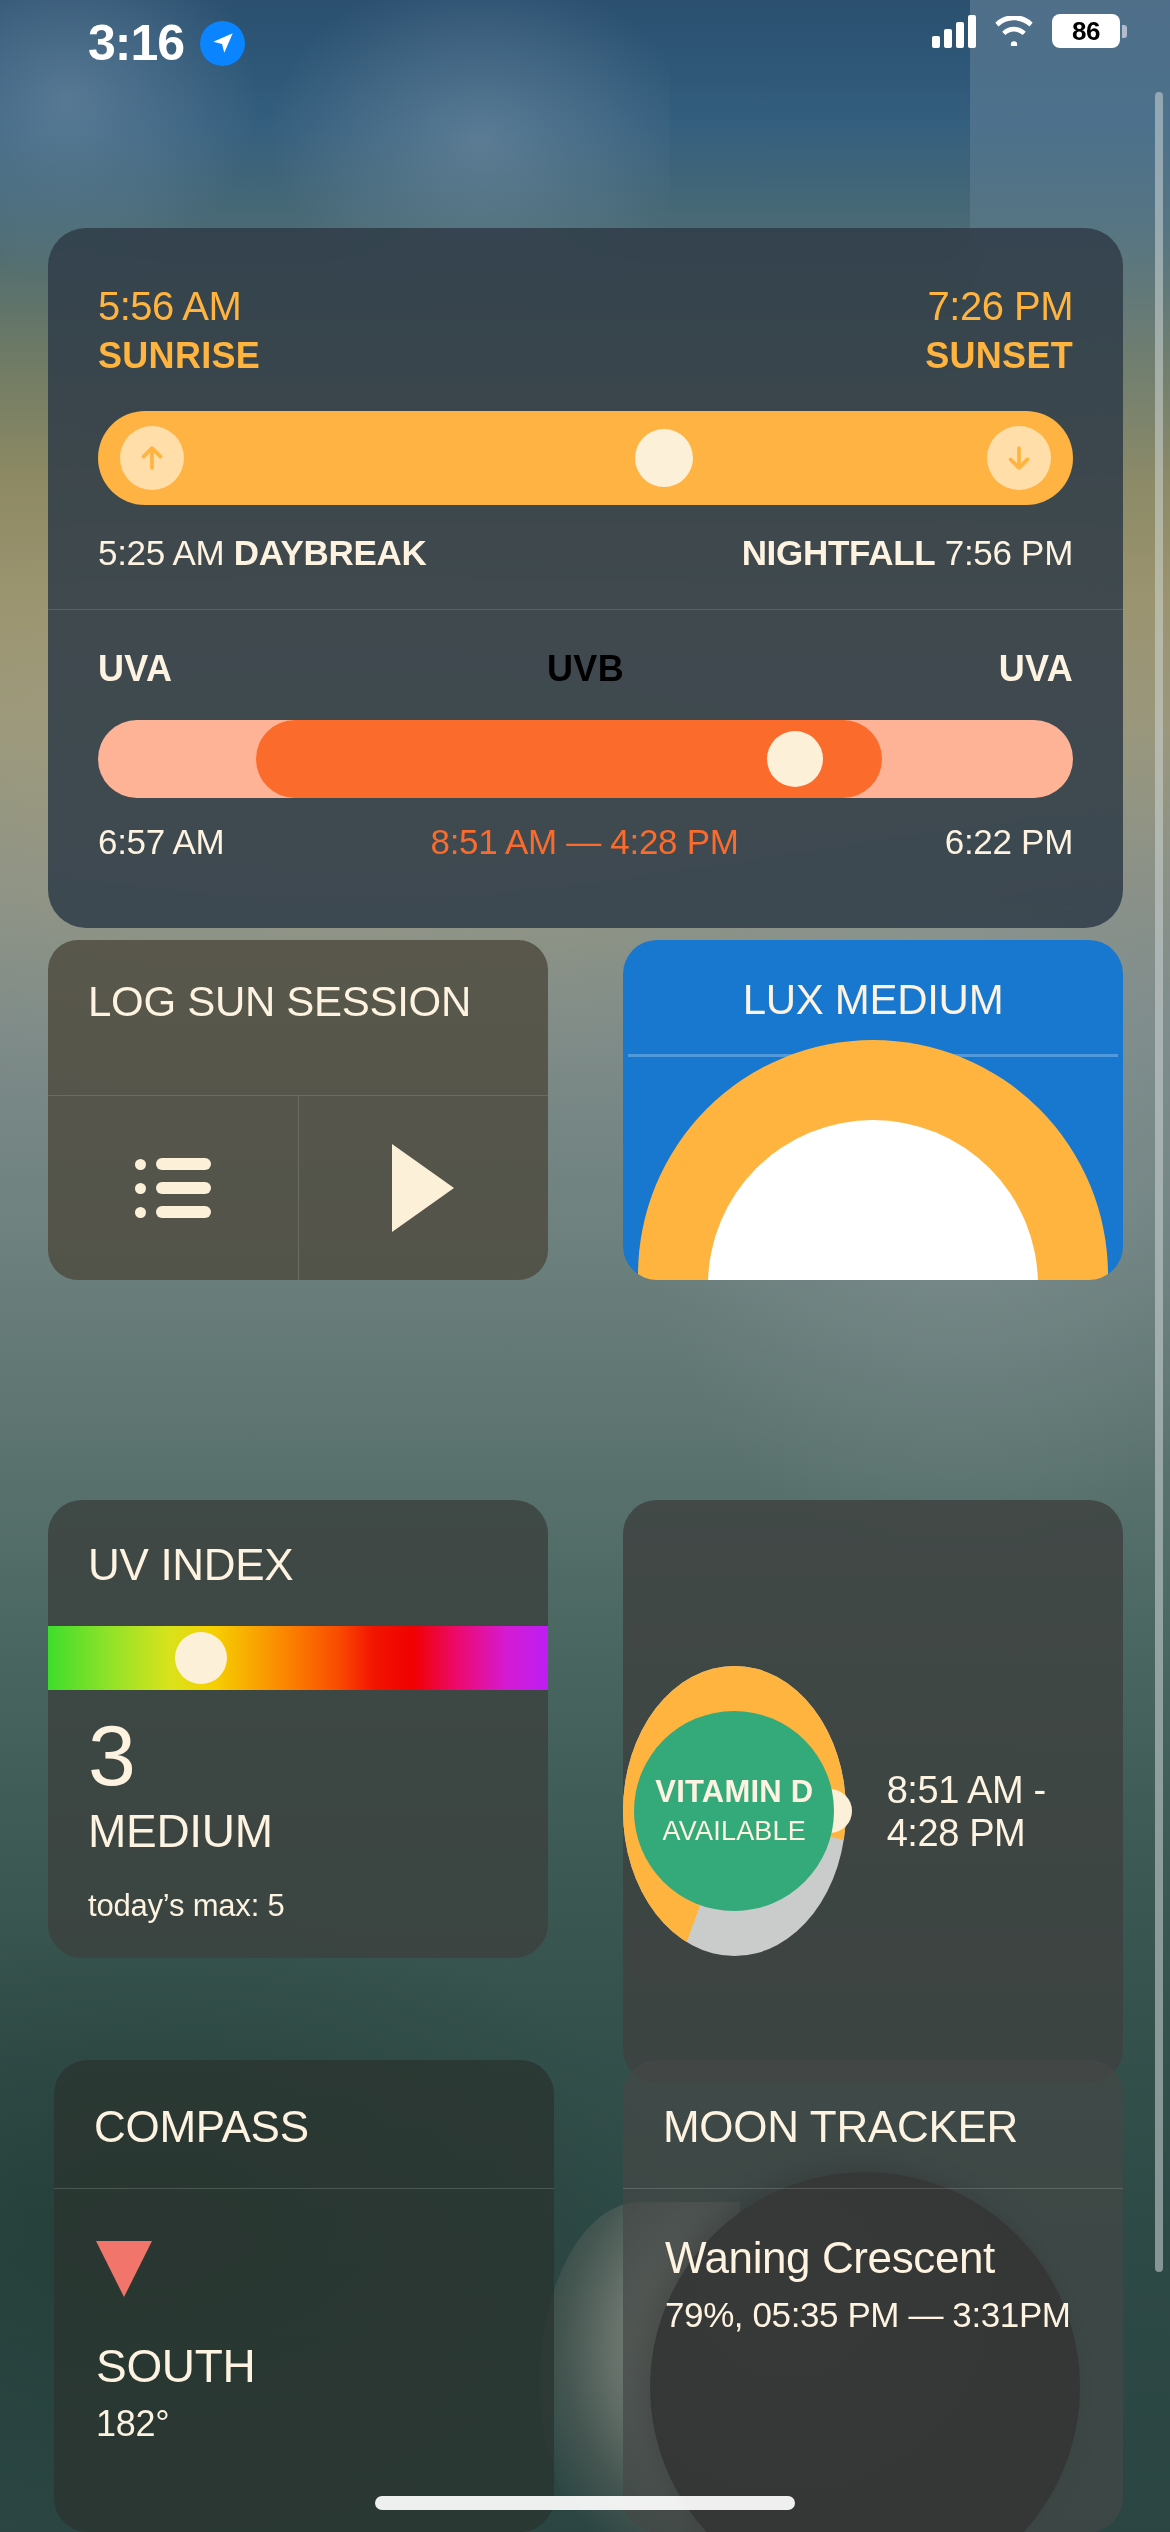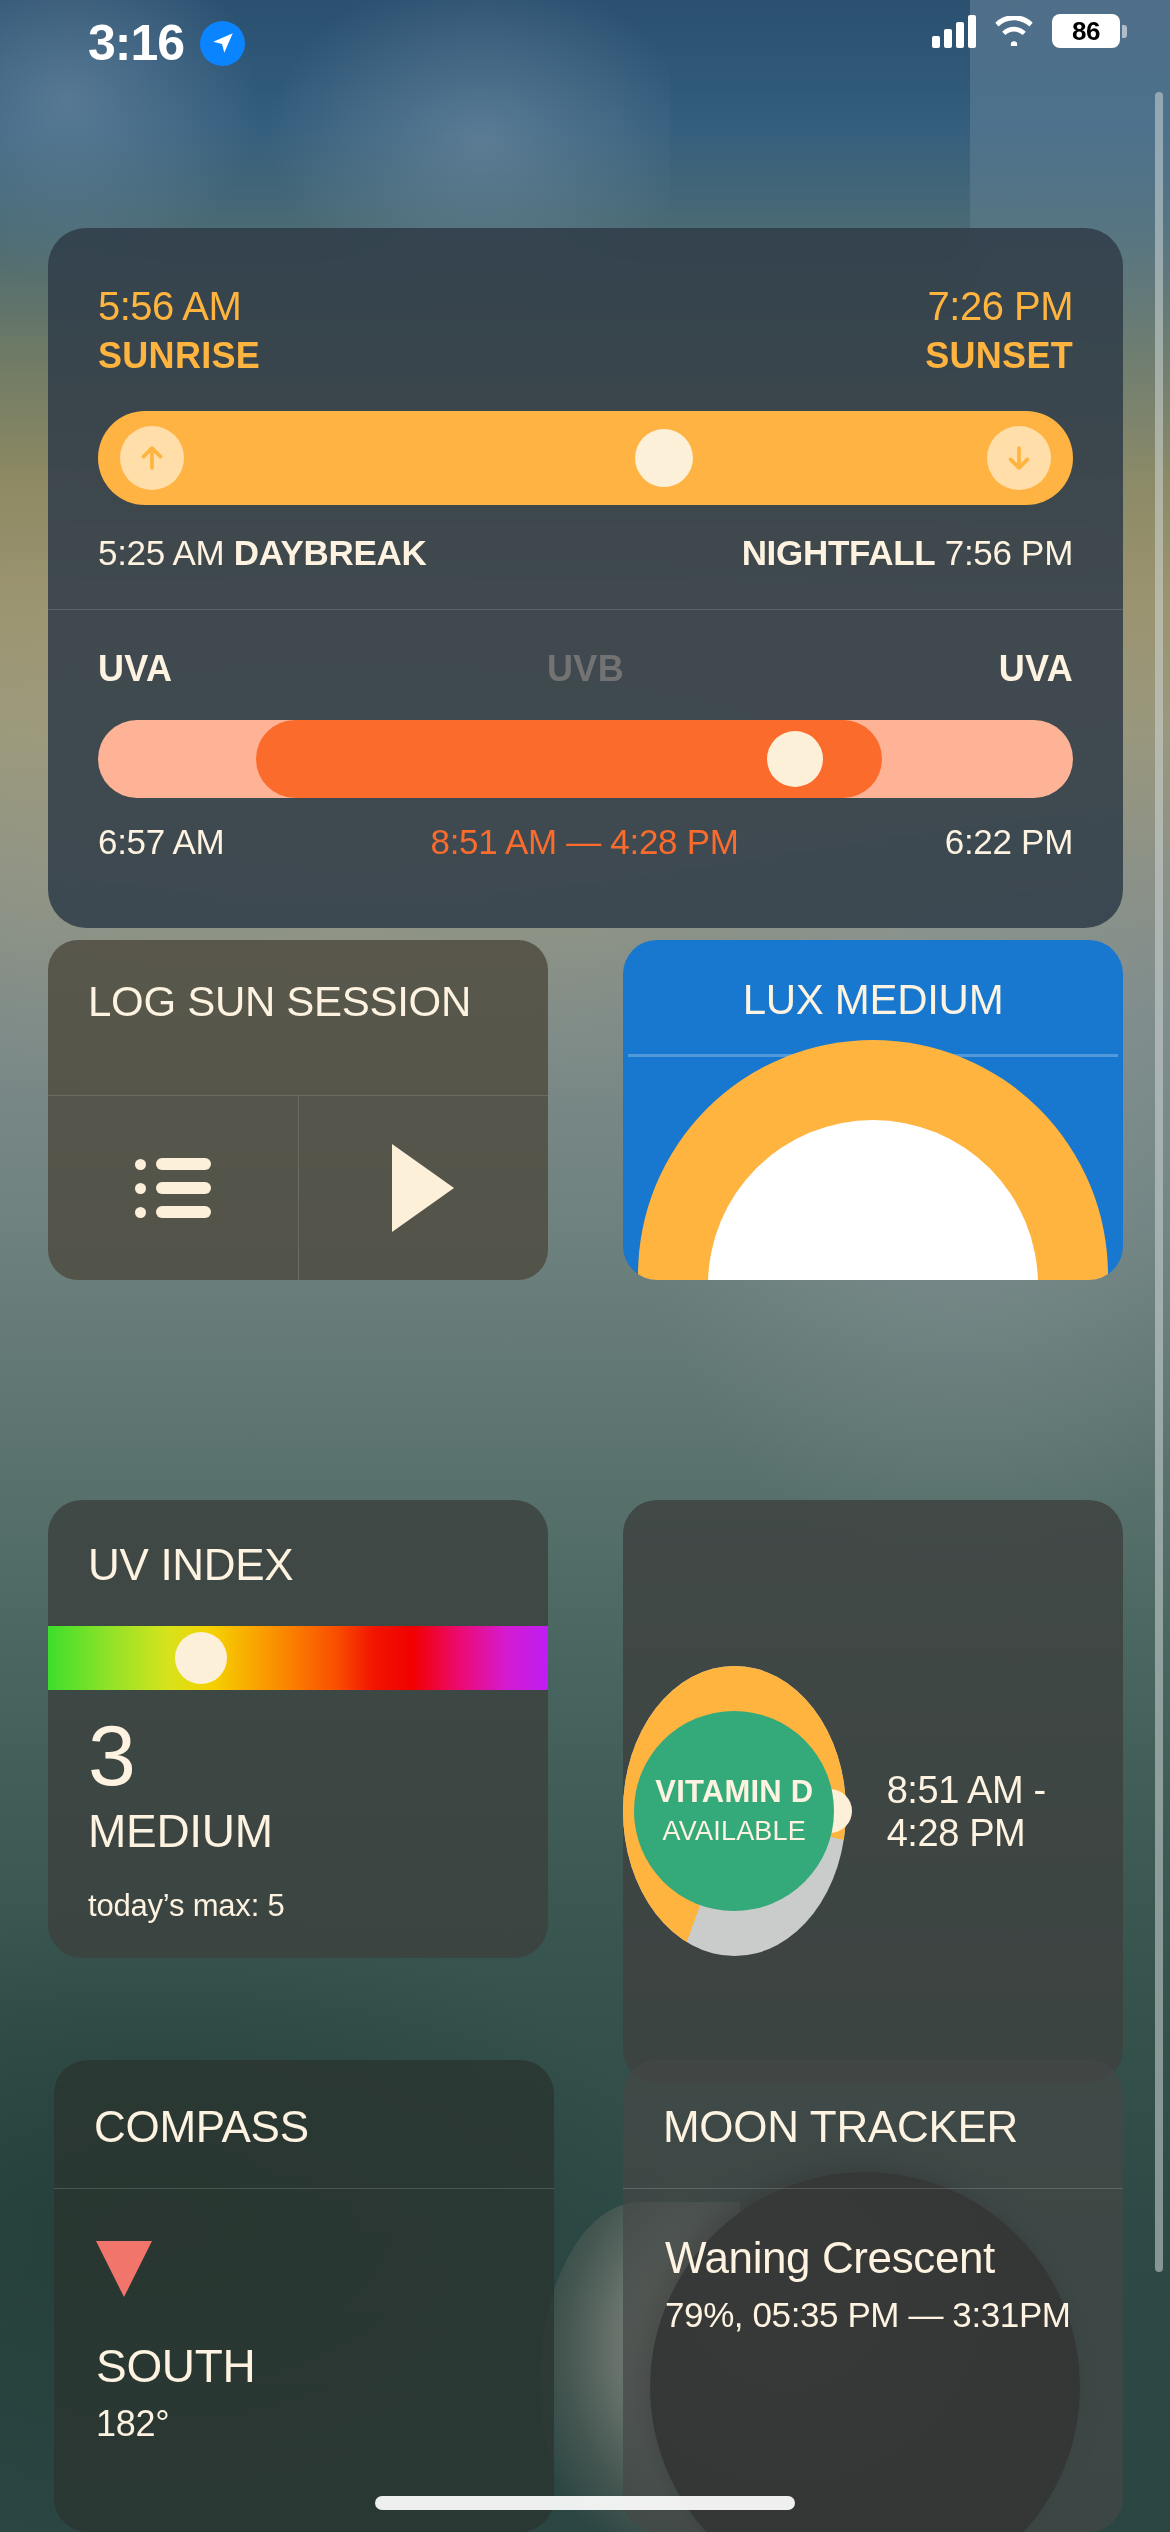--- a/index.html
+++ b/index.html
@@ -154,21 +154,21 @@
     margin-top: 28px; font-size: 35px; letter-spacing: -.3px;
   }
   .sun-sub b { font-weight: 700; }
   .sun-divider {
     margin: 36px -50px 0 -50px; height: 1px; background: rgba(255,255,255,.14);
   }
   .uv-head {
     display: flex; justify-content: space-between; align-items: center;
     margin-top: 38px; font-size: 36px; font-weight: 700; letter-spacing: .3px;
   }
-  .uv-head .uvb { color: #737373; }
+  .uv-head .uvb { color: #000000; }
   .uvbar {
     position: relative; margin-top: 30px; height: 78px;
     border-radius: 39px; background: #ffb396;
   }
   .uvbar .fill {
     position: absolute; top: 0; bottom: 0; left: 16.2%; right: 19.6%;
     border-radius: 39px; background: #fb6b2c;
   }
   .uvbar .thumb {
     position: absolute; top: 50%; left: 71.5%; transform: translate(-50%,-50%);

